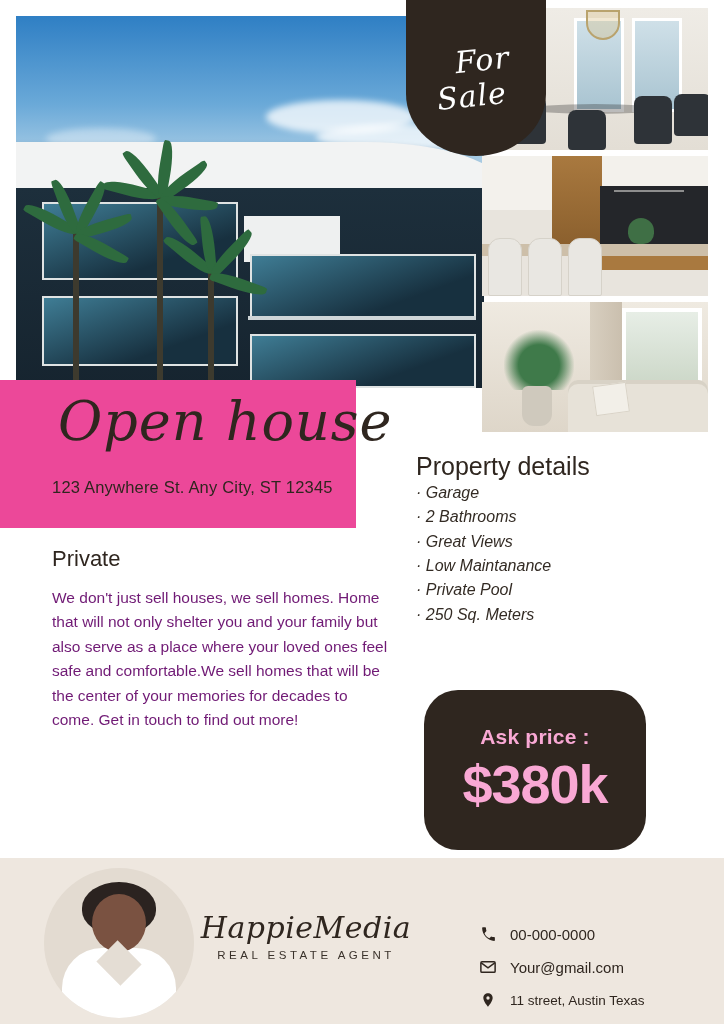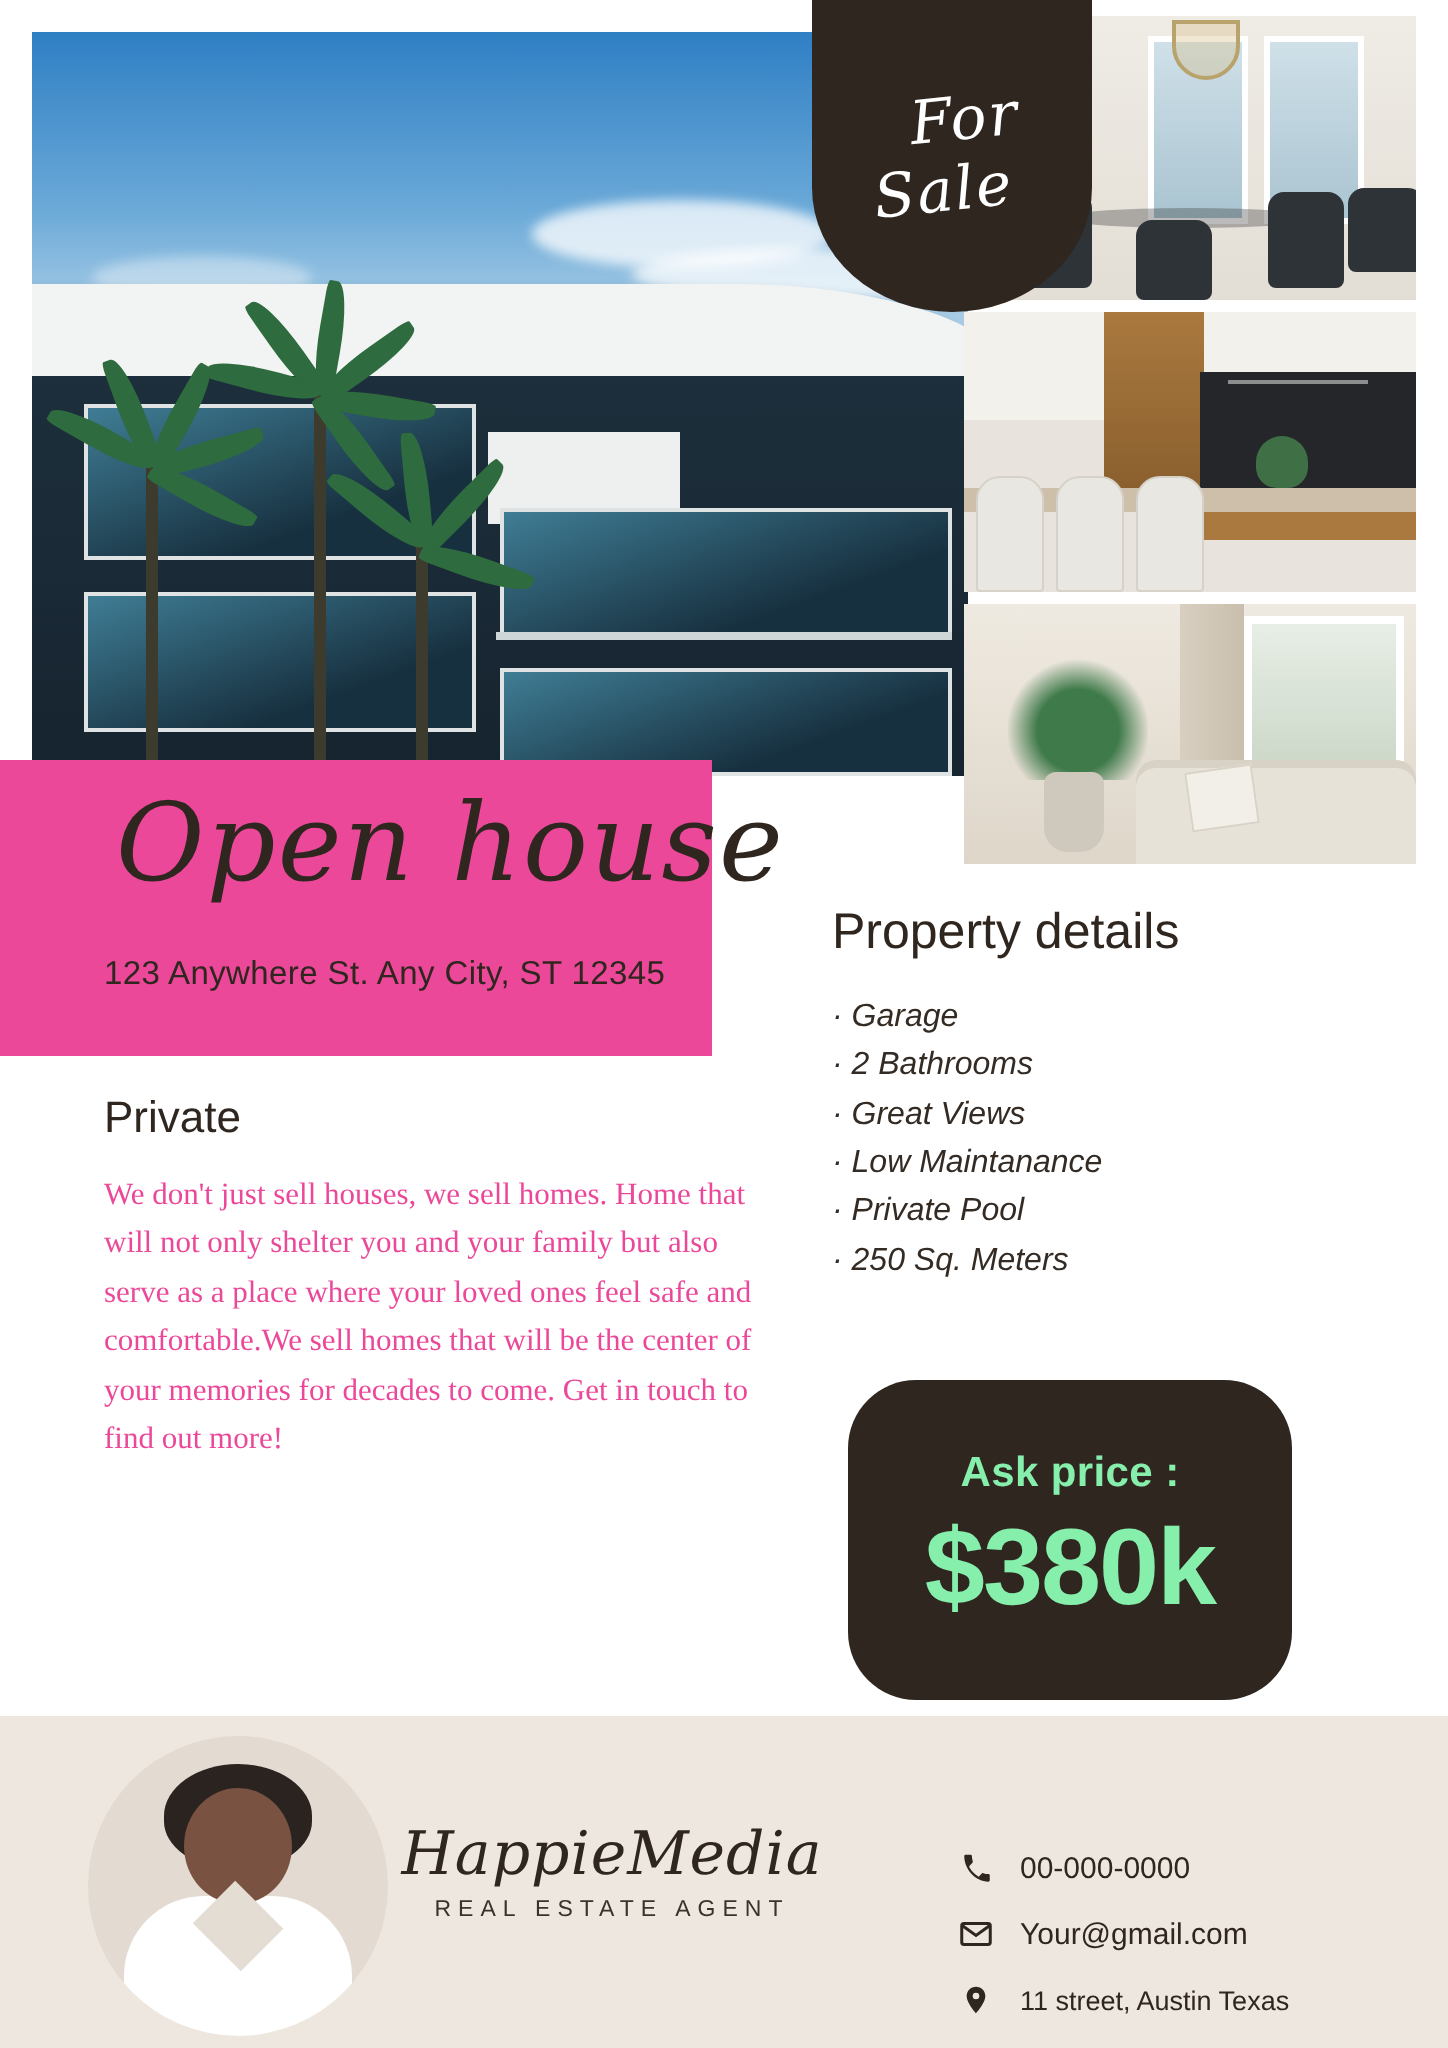--- a/index.html
+++ b/index.html
@@ -158,34 +158,34 @@
     position: absolute; left: 52px; top: 98px;
     font-size: 16.5px; color: #2f261f; letter-spacing: .2px;
   }
 
   
   .overview { position: absolute; left: 52px; top: 546px; width: 336px; }
   .overview h2 {
     font-size: 22px; font-weight: 400; color: #2f261f; margin-bottom: 14px;
   }
   .overview p {
-    font-size: 15.5px; line-height: 1.58; color: #ec4899; font-family: Liberation Serif, serif;
+    font-size: 15.5px; line-height: 1.58; color: #701a75;
   }
 
   
   .details { position: absolute; left: 416px; top: 452px; width: 280px; }
-  .details h2 { font-size: 25px; font-weight: 400; color: #2f261f; margin-bottom: 16px; }
+  .details h2 { font-size: 25px; font-weight: 400; color: #2f261f; }
   .details ul { list-style: none; }
   .details li { font-size: 16px; color: #332b24; line-height: 1.52; font-style: italic; }
 
   
   .askprice {
     position: absolute; left: 424px; top: 690px; width: 222px; height: 160px;
     background: #2f261f; border-radius: 34px;
-    color: #86efac;
+    color: #f9a8d4;
     display: flex; flex-direction: column; align-items: center; justify-content: center;
   }
   .askprice .label { font-size: 21px; font-weight: bold; letter-spacing: .2px; }
   .askprice .value { font-size: 54px; font-weight: bold; margin-top: 4px; letter-spacing: -1px; }
 
   
   .footer {
     position: absolute; left: 0; top: 858px; width: 724px; height: 196px;
     background: #eee7df;
   }

